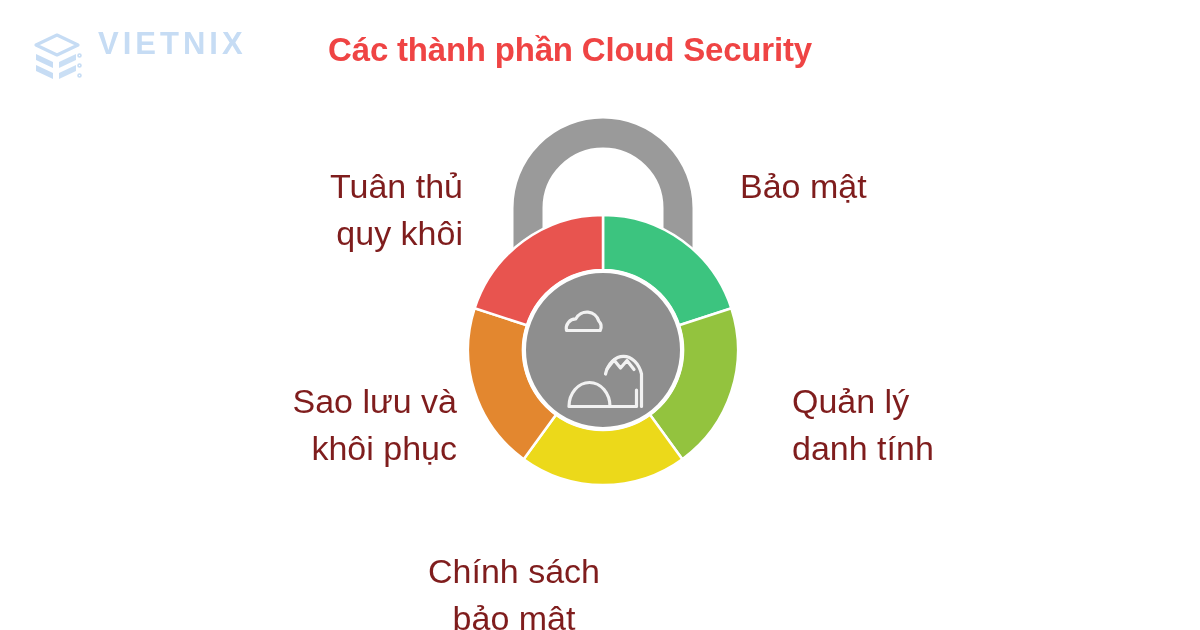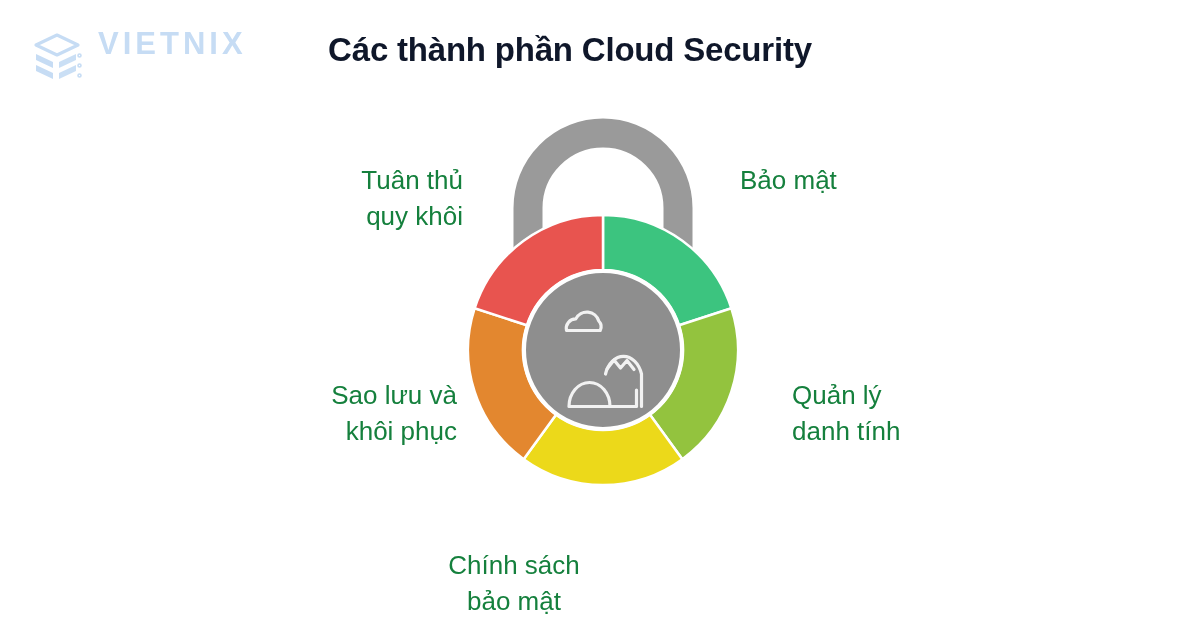--- a/index.html
+++ b/index.html
@@ -47,21 +47,21 @@
   .page-title {
     position: absolute;
     left: 0;
     top: 29px;
     width: 1056px;
     text-align: center;
     padding-left: 84px;
     box-sizing: border-box;
     font-size: 33px;
     font-weight: 700;
-    color: #0f172a;
+    color: #ef4444;
     letter-spacing: -0.2px;
     line-height: 1.25;
     white-space: nowrap;
   }
 
   
   .diagram {
     position: absolute;
     left: 0;
     top: 0;
@@ -73,22 +73,22 @@
     left: 0;
     top: 0;
     width: 1200px;
     height: 630px;
     display: block;
   }
 
   
   .label {
     position: absolute;
-    font-size: 26px;
-    color: #15803d;
+    font-size: 34px;
+    color: #7f1d1d;
     line-height: 1.38;
     white-space: nowrap;
   }
   .label .ln { display: block; }
   .label-tl { right: 737px; top: 163px; text-align: right; }
   .label-tl .ln { text-align: right; }
   .label-tr { left: 740px; top: 163px; text-align: left; }
   .label-r  { left: 792px; top: 378px; text-align: left; }
   .label-l  { right: 743px; top: 378px; text-align: right; }
   .label-b  { left: 0; top: 548px; width: 1028px; text-align: center; }

